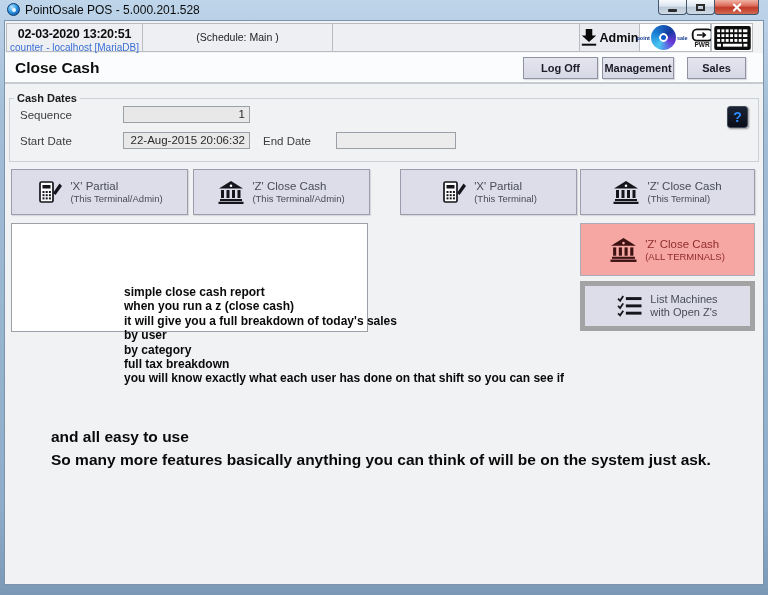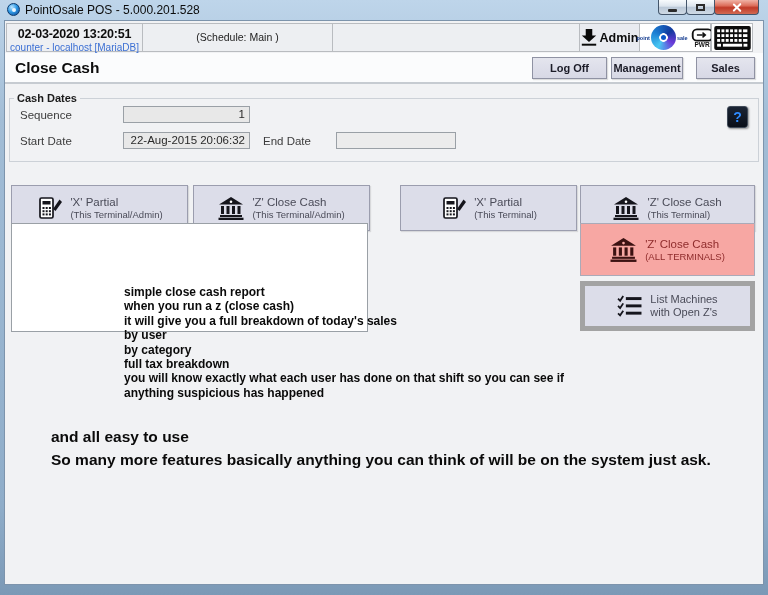--- a/index.html
+++ b/index.html
@@ -62,21 +62,21 @@
 
   .pwr-block { display:flex; flex-direction:column; align-items:center; cursor:pointer; }
   .pwr-label { font-size:6.5px; font-weight:bold; color:#111; margin-top:-1px; }
 
   
   .pagebar { position:absolute; left:0; top:32px; width:758px; height:31px; background:#fbfcfd;
     border-bottom:2px solid #c6cbd1; }
   .page-title { position:absolute; left:10px; top:6px; font-size:15.5px; font-weight:bold; color:#0d0d0d; }
   .nav-btn { position:absolute; top:4px; height:22px; background:linear-gradient(#e4e5ee,#d7d8e5);
     border:1px solid #8f92a3; font-weight:bold; font-size:11px; color:#1c1c28; text-align:center;
-    line-height:20px; cursor:pointer; box-shadow:1px 1px 1px rgba(0,0,0,0.12);margin-left:9px; }
+    line-height:20px; cursor:pointer; box-shadow:1px 1px 1px rgba(0,0,0,0.12); }
   .btn-logoff { left:518px; width:75px; }
   .btn-mgmt { left:597px; width:72px; }
   .btn-sales { left:682px; width:59px; }
 
   
   .cashbox { position:absolute; left:4px; top:77px; width:750px; height:64px;
     border:1px solid #ccd1d7; }
   .cashbox-label { position:absolute; left:9px; top:71px; font-size:11px; font-weight:bold;
     color:#1a1a1a; background:#f1f2f4; padding:0 3px; }
   .form-label { position:absolute; font-size:11.5px; color:#3c3c3c; }
@@ -87,21 +87,21 @@
     font-size:11.5px; color:#2a2a2a; text-align:right; line-height:15px; padding-right:4px; }
   .fld-seq { left:118px; top:85px; width:127px; }
   .fld-start { left:118px; top:111px; width:127px; }
   .fld-end { left:331px; top:111px; width:120px; background:#ececec; }
   .help-btn { position:absolute; left:722px; top:85px; width:21px; height:22px;
     background:linear-gradient(#1b2434,#090e18); border:1px solid #404a58; border-radius:3px;
     color:#2f8bff; font-weight:bold; font-size:14px; text-align:center; line-height:21px;
     cursor:pointer; box-shadow:1px 1px 2px rgba(0,0,0,0.4); }
 
   
-  .act-btn { position:absolute; top:164px; height:46px; background:#dcdde9; border:1px solid #9b9dae;
+  .act-btn { position:absolute; top:148px; height:46px; background:#dcdde9; border:1px solid #9b9dae;
     display:flex; align-items:center; justify-content:center; gap:8px; cursor:pointer;
     box-shadow:1px 1px 1px rgba(0,0,0,0.10); }
   .act-1 { left:6px;  width:177px; }
   .act-2 { left:188px; width:177px; }
   .act-3 { left:395px; width:177px; }
   .act-4 { left:575px; width:175px; }
   .act-text { text-align:left; color:#4a4b58; }
   .act-label { font-size:11.5px; }
   .act-sub { font-size:9.5px; margin-top:1px; }
 
@@ -351,21 +351,20 @@
 
     <div class="note-box"></div>
     <div class="notes">
       <div>simple close cash report</div>
       <div>when you run a z (close cash)</div>
       <div>it will give you a full breakdown of today's sales</div>
       <div>by user</div>
       <div>by category</div>
       <div>full tax breakdown</div>
       <div>you will know exactly what each user has done on that shift so you can see if</div>
-      <div>anything suspicious has happened</div>
     </div>
 
     <div class="footer-text">
       <div>and all easy to use</div>
       <div>So many more features basically anything you can think of will be on the system just ask.</div>
     </div>
 
   </div>
 </div>
 

